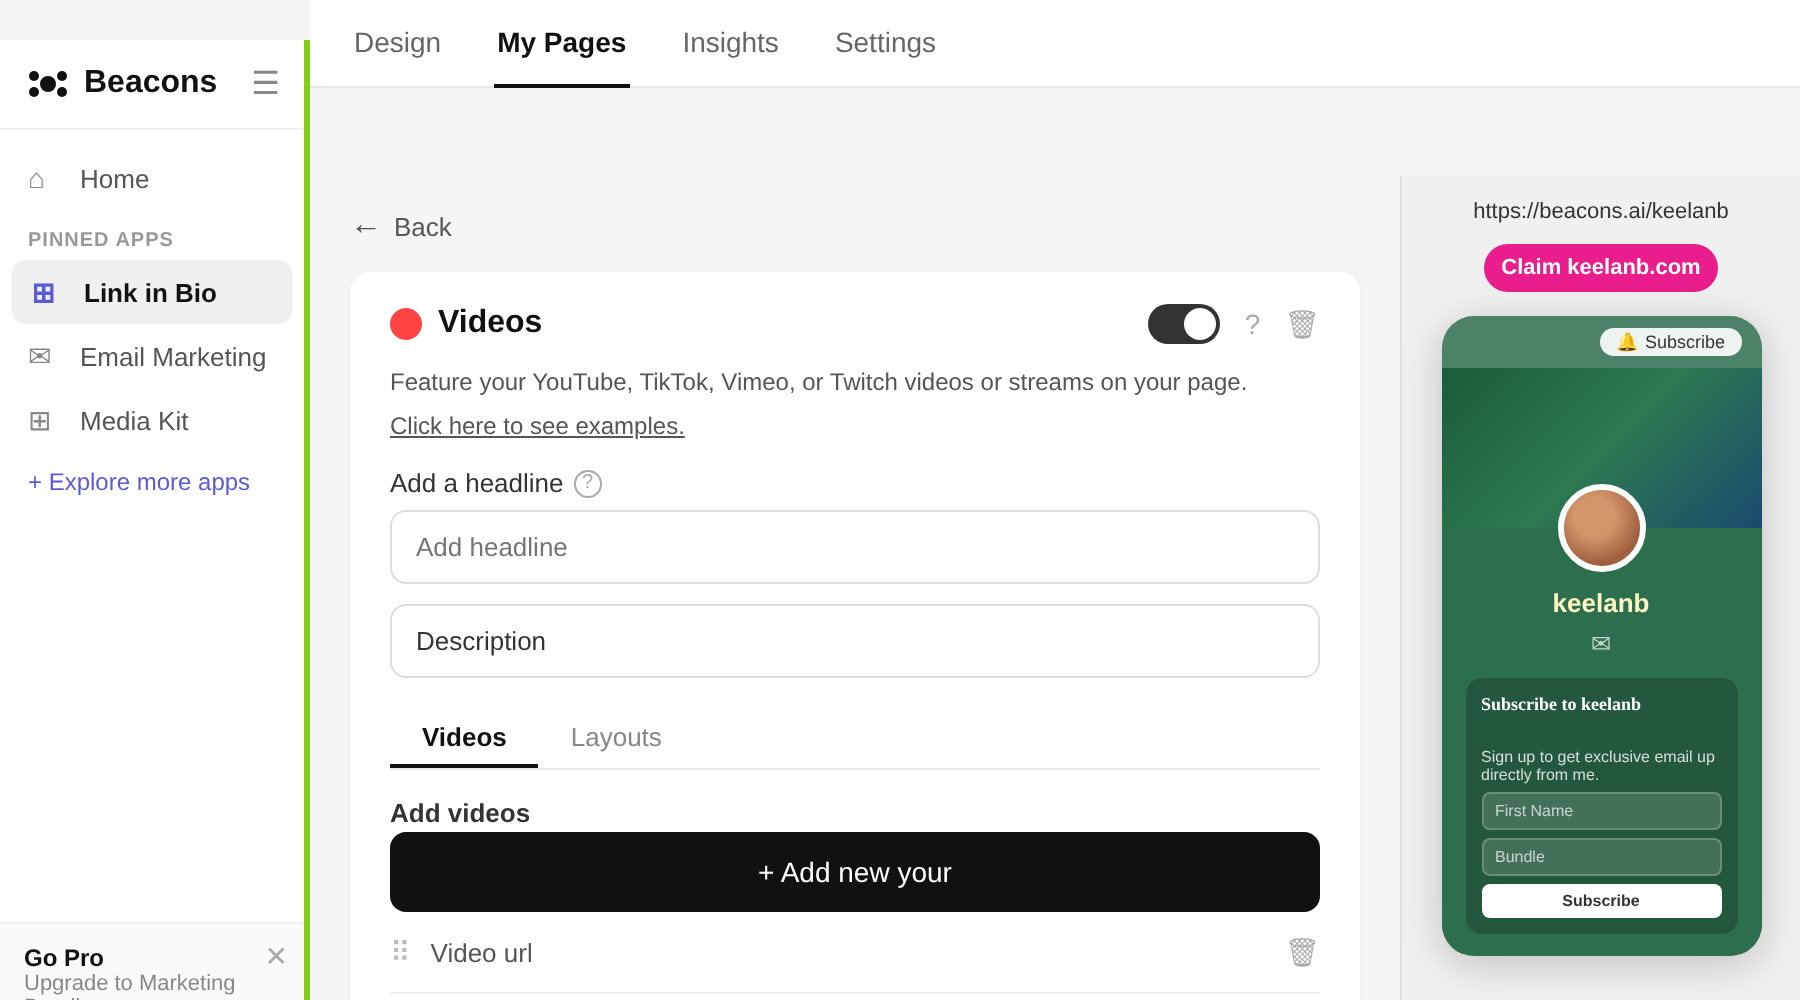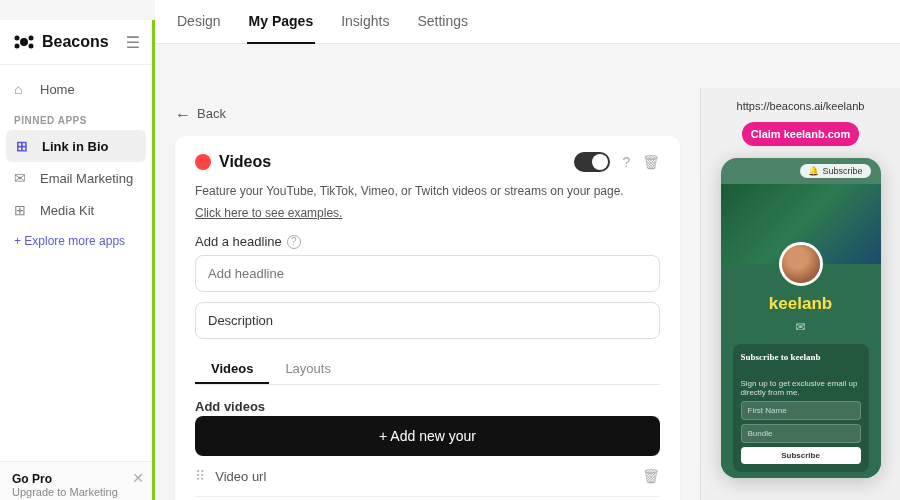--- a/index.html
+++ b/index.html
@@ -350,21 +350,21 @@
       width: 100%;
       height: 100%;
       background: radial-gradient(circle at 40% 35%, #d4956a 30%, #a06040 70%);
       position: relative;
     }
     .phone-content {
       background: #2d6e4e;
       padding: 30px 12px 10px;
       text-align: center;
     }
-    .phone-username { color: #fde047; font-size: 17px; font-weight: 700; margin-bottom: 6px; }
+    .phone-username { color: #fef9c3; font-size: 13px; font-weight: 700; margin-bottom: 6px; }
     .phone-mail-icon { color: rgba(255,255,255,0.7); font-size: 12px; margin-bottom: 10px; }
     .phone-subscribe-card {
       background: rgba(0,0,0,0.2);
       border-radius: 8px;
       padding: 8px;
       text-align: left;
     }
     .phone-subscribe-title { color: #fff; font-size: 9px; font-weight: 700; margin-bottom: 17px; font-family: Liberation Serif, serif; }
     .phone-subscribe-desc { color: rgba(255,255,255,0.8); font-size: 8px; margin-bottom: 4px; }
     .phone-input-field {

